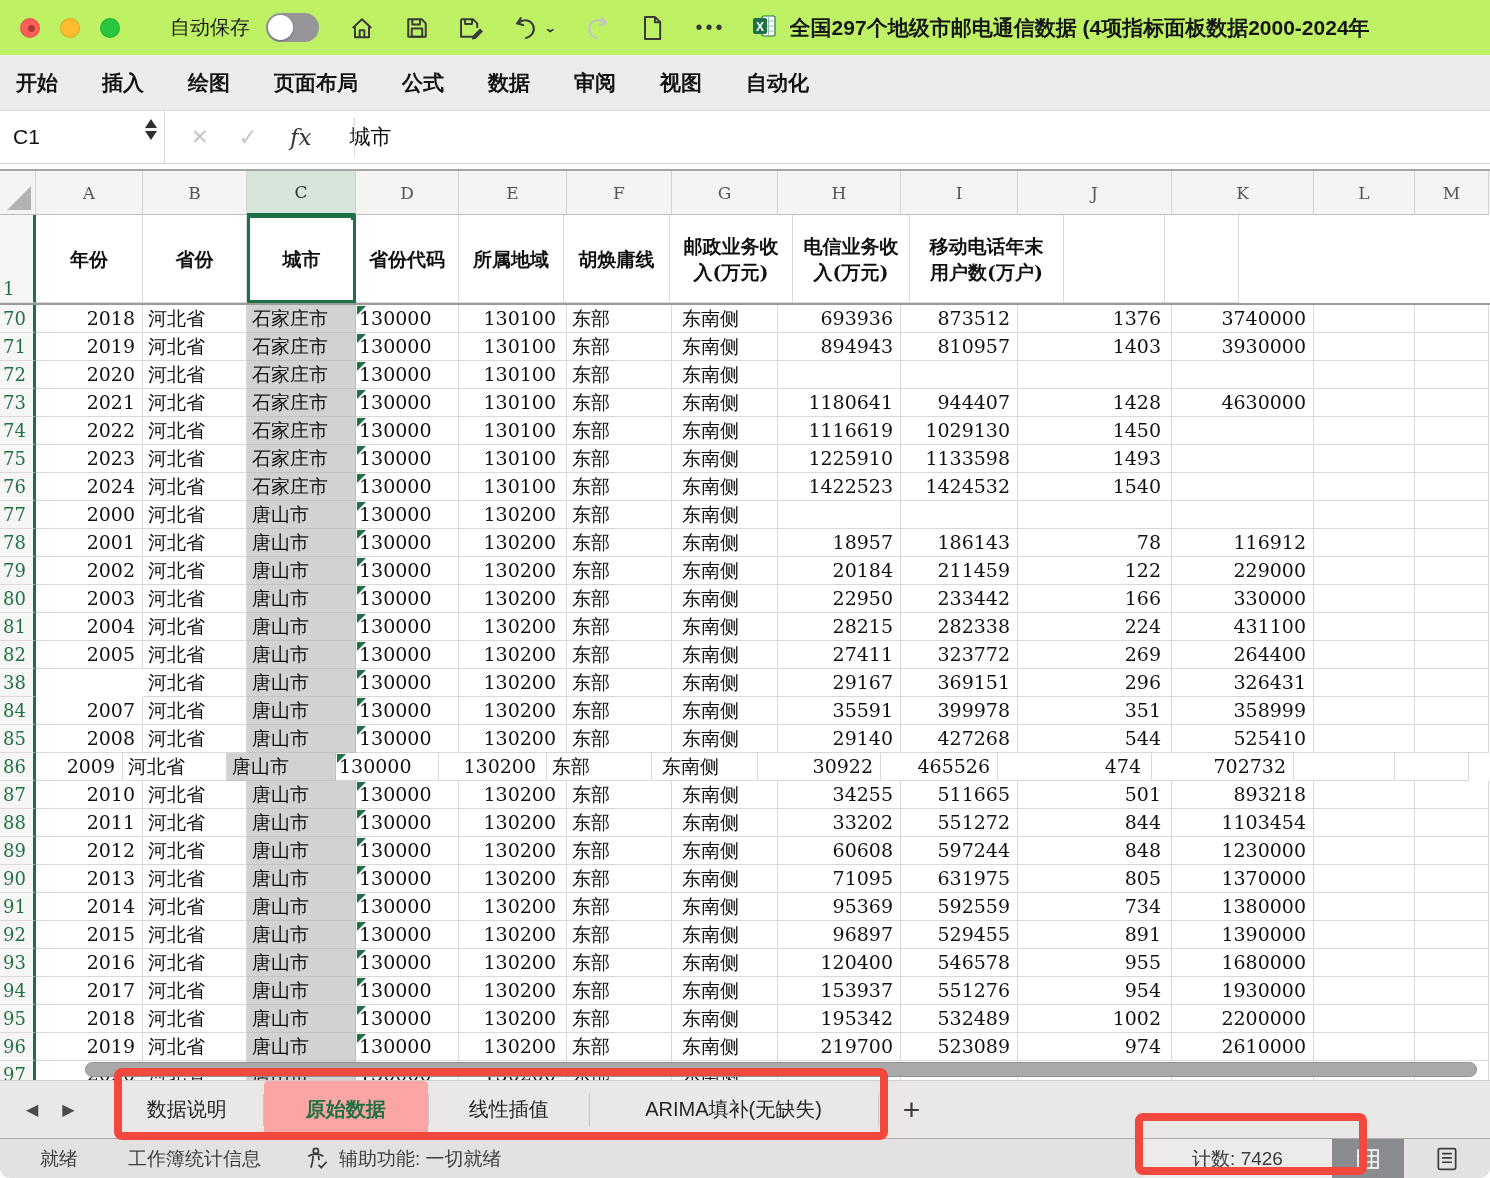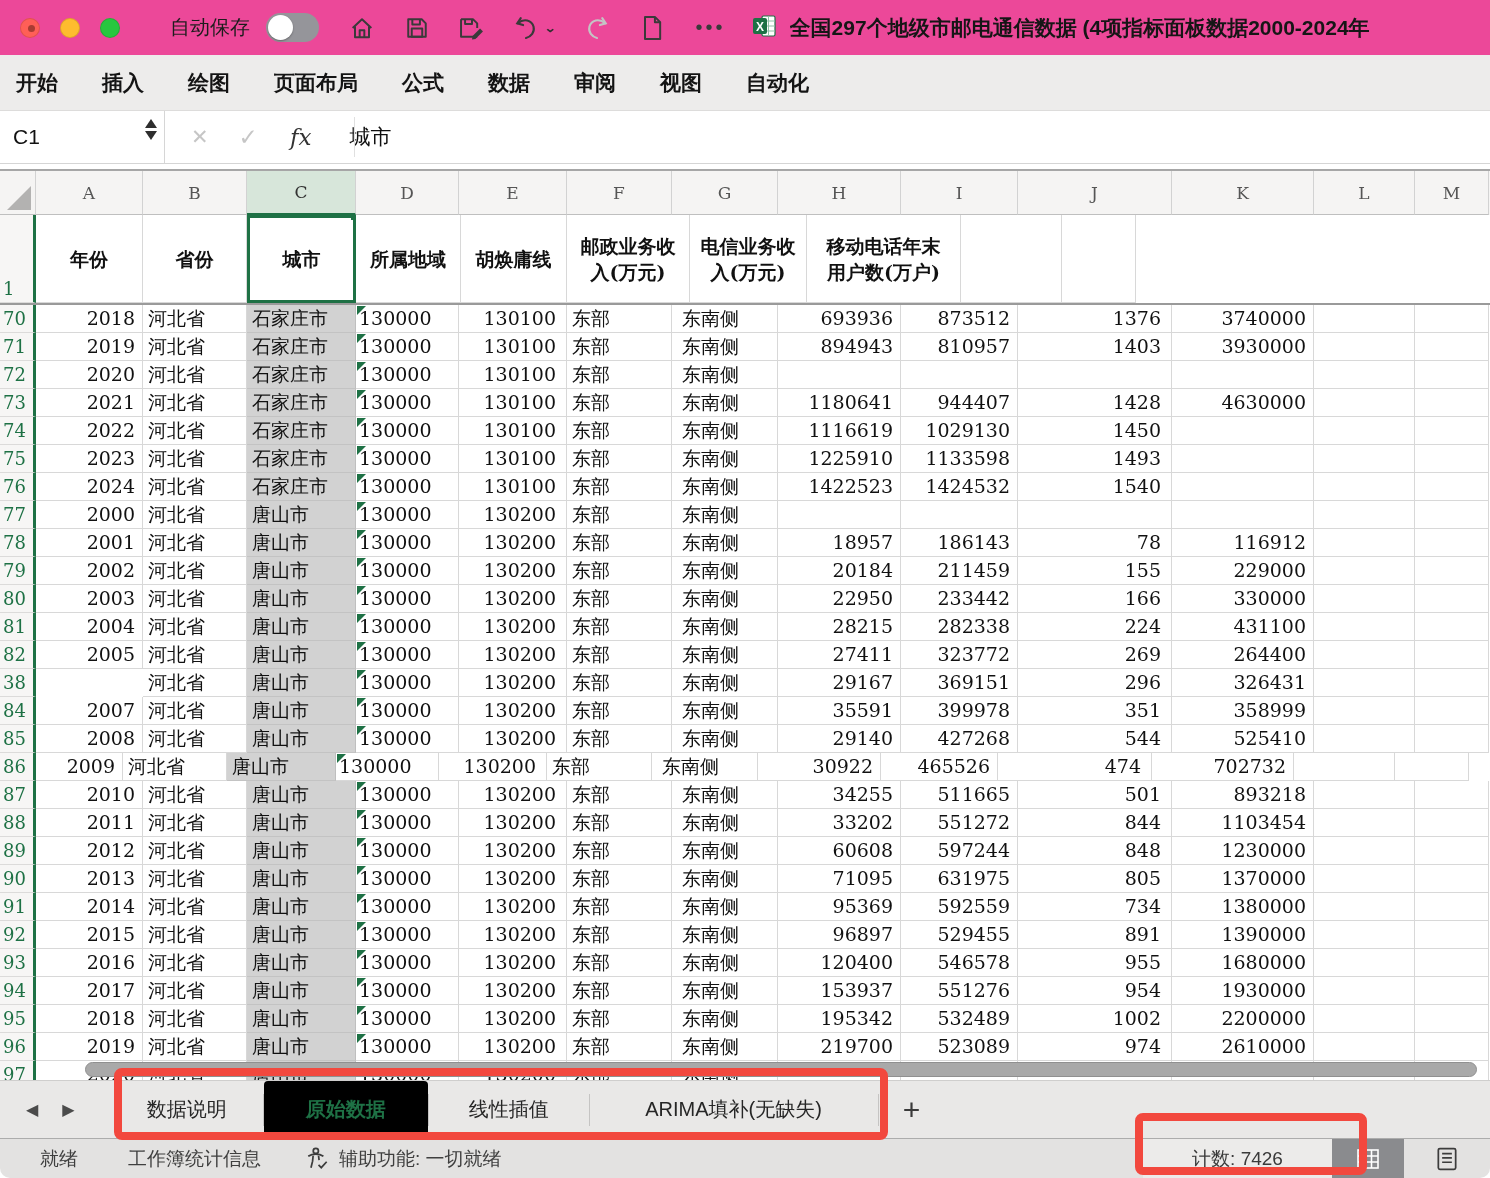--- a/index.html
+++ b/index.html
@@ -3,21 +3,21 @@
 <meta charset="utf-8">
 <style>
   * { margin:0; padding:0; box-sizing:border-box; }
   html,body { background:#fff; }
   .app{
     position:relative; width:1490px; height:1178px; overflow:hidden;
     font-family:"Liberation Sans", sans-serif; color:#1a1a1a; background:#fff;
     border-radius:0 0 10px 10px;
   }
   
-  .titlebar{ height:55px; background:#ec4899; display:flex; align-items:center; }
+  .titlebar{ height:55px; background:#bef264; display:flex; align-items:center; }
   .lights{ display:flex; gap:20px; margin-left:20px; }
   .light{ width:20px; height:20px; border-radius:50%; position:relative; border:0.5px solid rgba(0,0,0,.12); }
   .light.red{ background:#FF5F57; }
   .light.red::after{ content:''; position:absolute; left:6.5px; top:6.5px; width:7px; height:7px; border-radius:50%; background:#A93B33; }
   .light.yellow{ background:#FEBC2E; }
   .light.green{ background:#28C73F; }
   .autosave{ margin-left:50px; font-size:20px; color:#1c1c1c; }
   .toggle{ margin-left:16px; width:53px; height:29px; border-radius:15px; background:#95959A; position:relative; }
   .toggle .knob{ position:absolute; left:2px; top:2px; width:25px; height:25px; border-radius:50%; background:#fff; box-shadow:0 1px 2px rgba(0,0,0,.3); }
   .tb-icons{ display:flex; align-items:center; margin-left:28px; gap:25px; }
@@ -71,21 +71,21 @@
     font-weight:bold; white-space:pre-line; line-height:26px; }
   .c1sel{ background:#fff !important; border:3px solid #1E7145 !important; position:relative; }
   .c1sel .handle{ position:absolute; top:-7px; right:-7px; width:11px; height:11px; background:#1E7145; border:2px solid #fff; }
   .hscroll{ position:absolute; left:85px; top:847px; width:1392px; height:15px; border-radius:8px;
     background:#A9A9A9; border:1px solid #909090; }
   
   .tabbar{ height:58px; background:#E9E8E7; border-top:1px solid #CFCECD; display:flex; align-items:center; position:relative; }
   .nav{ display:flex; gap:24px; margin-left:26px; font-size:16px; color:#4B4B4B; }
   .tabs{ display:flex; align-items:center; height:100%; margin-left:36px; }
   .sheettab{ height:100%; display:flex; align-items:center; justify-content:center; font-size:20px; color:#262626; white-space:nowrap; }
-  .sheettab.active{ background:#000000; color:#1E7145; font-weight:600; border-radius:4px; }
+  .sheettab.active{ background:#fca5a5; color:#1E7145; font-weight:600; border-radius:4px; }
   .tabsep{ width:1px; height:32px; background:#C5C4C3; }
   .addtab{ font-size:30px; color:#3a3a3a; margin-left:24px; font-weight:300; }
   
   .statusbar{ height:40px; background:#E3E2E1; border-top:1px solid #ACACAC; display:flex; align-items:center; position:relative; font-size:19px; color:#3F3F3F; }
   .sb-mode{ margin-left:40px; }
   .sb-stats{ margin-left:50px; }
   .sb-acc{ display:flex; align-items:center; margin-left:44px; gap:8px; }
   .countbox{ position:absolute; left:1143px; top:0; width:189px; height:100%; background:#ECEBEA; display:flex; align-items:center; justify-content:center; color:#3A3A3A; }
   .view-normal{ position:absolute; left:1332px; top:0; width:72px; height:100%; background:#8A8B8E; display:flex; align-items:center; justify-content:center; }
   .view-page{ position:absolute; left:1404px; top:0; width:86px; height:100%; display:flex; align-items:center; justify-content:center; }
@@ -214,20 +214,21 @@
       <div class="colletter" style="width: 74px;">M</div>
     </div>
 
   <div class="sheetbody">
     <div>
         <div class="g-row hdrrow">
           <div class="rn">1</div>
           <div class="cell hdr" style="width: 107px;">年份</div>
           <div class="cell hdr" style="width: 104px;">省份</div>
           <div class="cell hdr c1sel" style="width: 109px;">城市<span class="handle"></span></div>
+          <div class="cell hdr" style="width: 103px;">省份代码</div>
           <div class="cell hdr" style="width: 105px;">所属地域</div>
           <div class="cell hdr" style="width: 106px;">胡焕庸线</div>
           <div class="cell hdr" style="width: 123px;">邮政业务收
 入(万元)</div>
           <div class="cell hdr" style="width: 117px;">电信业务收
 入(万元)</div>
           <div class="cell hdr" style="width: 154px;">移动电话年末
 用户数(万户)</div>
           <div class="cell hdr" style="width: 101px;"></div>
           <div class="cell hdr" style="width: 74px;"></div>
@@ -380,21 +381,21 @@
           <div class="rn">79</div>
           <div class="cell al-r" style="width: 107px;">2002</div>
           <div class="cell al-l" style="width: 104px;">河北省</div>
           <div class="cell al-l c-sel" style="width: 109px;">唐山市</div>
           <div class="cell al-l d-col" style="width: 103px;">130000</div>
           <div class="cell al-r pr10" style="width: 108px;">130200</div>
           <div class="cell al-l" style="width: 105px;">东部</div>
           <div class="cell al-l pl10" style="width: 106px;">东南侧</div>
           <div class="cell al-r" style="width: 123px;">20184</div>
           <div class="cell al-r" style="width: 117px;">211459</div>
-          <div class="cell al-r pr10" style="width: 154px;">155</div>
+          <div class="cell al-r pr10" style="width: 154px;">122</div>
           <div class="cell al-r" style="width: 142px;">229000</div>
           <div class="cell" style="width: 101px;"></div>
           <div class="cell" style="width: 74px;"></div>
         </div>
         <div class="g-row">
           <div class="rn">80</div>
           <div class="cell al-r" style="width: 107px;">2003</div>
           <div class="cell al-l" style="width: 104px;">河北省</div>
           <div class="cell al-l c-sel" style="width: 109px;">唐山市</div>
           <div class="cell al-l d-col" style="width: 103px;">130000</div>

